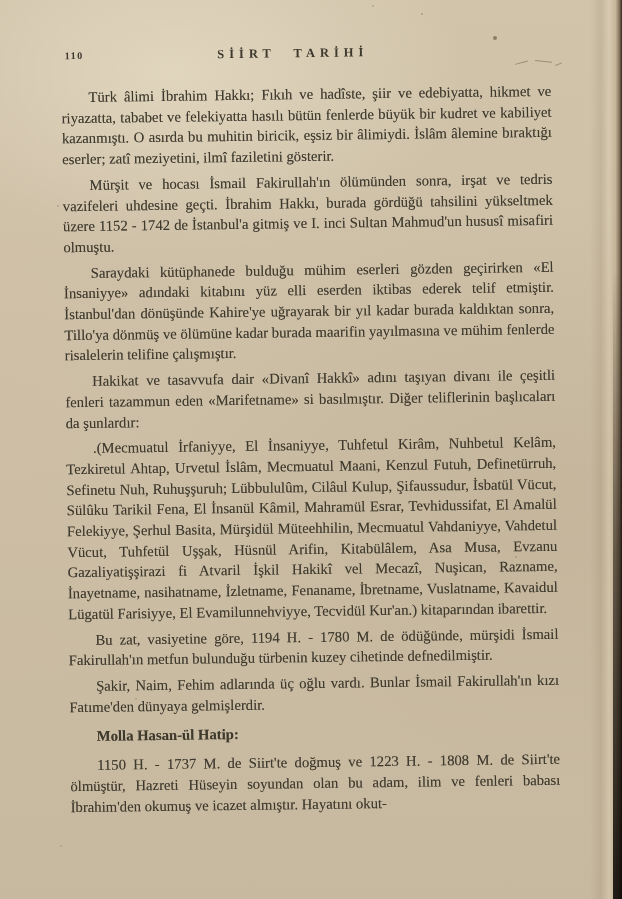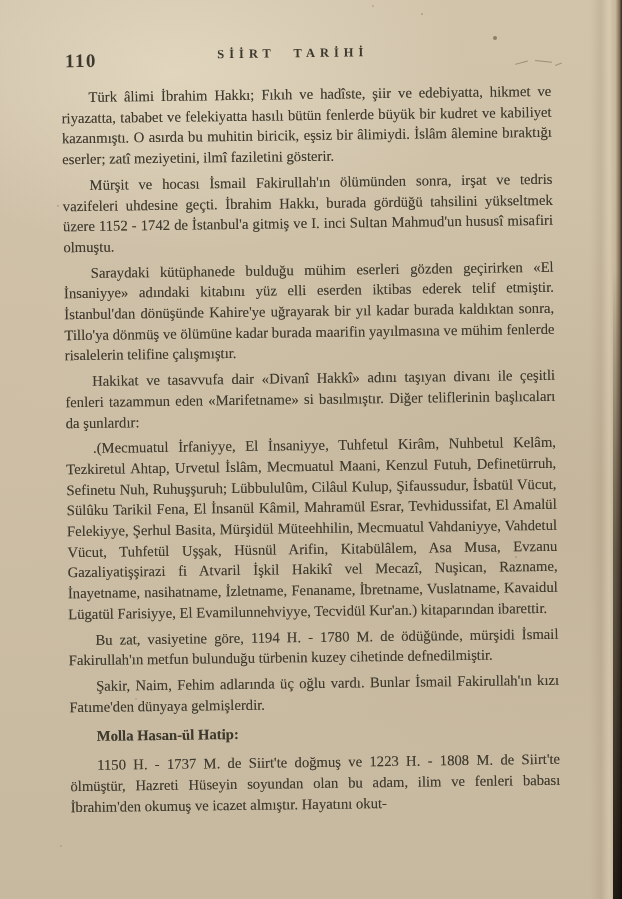--- a/index.html
+++ b/index.html
@@ -19,21 +19,21 @@
   .content {
     position: absolute;
     inset: 0;
     transform: rotate(-0.75deg);
     transform-origin: 50% 50%;
     color: #3e392d;
   }
   .header-row { position: absolute; top: 46px; left: 66px; width: 492px; height: 20px; }
   .pagenum {
     position: absolute; left: 4px; top: 1px;
-    font-size: 19px; font-weight: 700; letter-spacing: 1.5px;
+    font-size: 10px; font-weight: 700; letter-spacing: 1.5px;
   }
   .running-title {
     display: block; text-align: center;
     transform: translateX(-14px);
     font-size: 12.5px; font-weight: 700;
     letter-spacing: 5px; word-spacing: 10px;
     white-space: nowrap;
   }
   .body {
     position: absolute; top: 84px; left: 66px; width: 490px;

